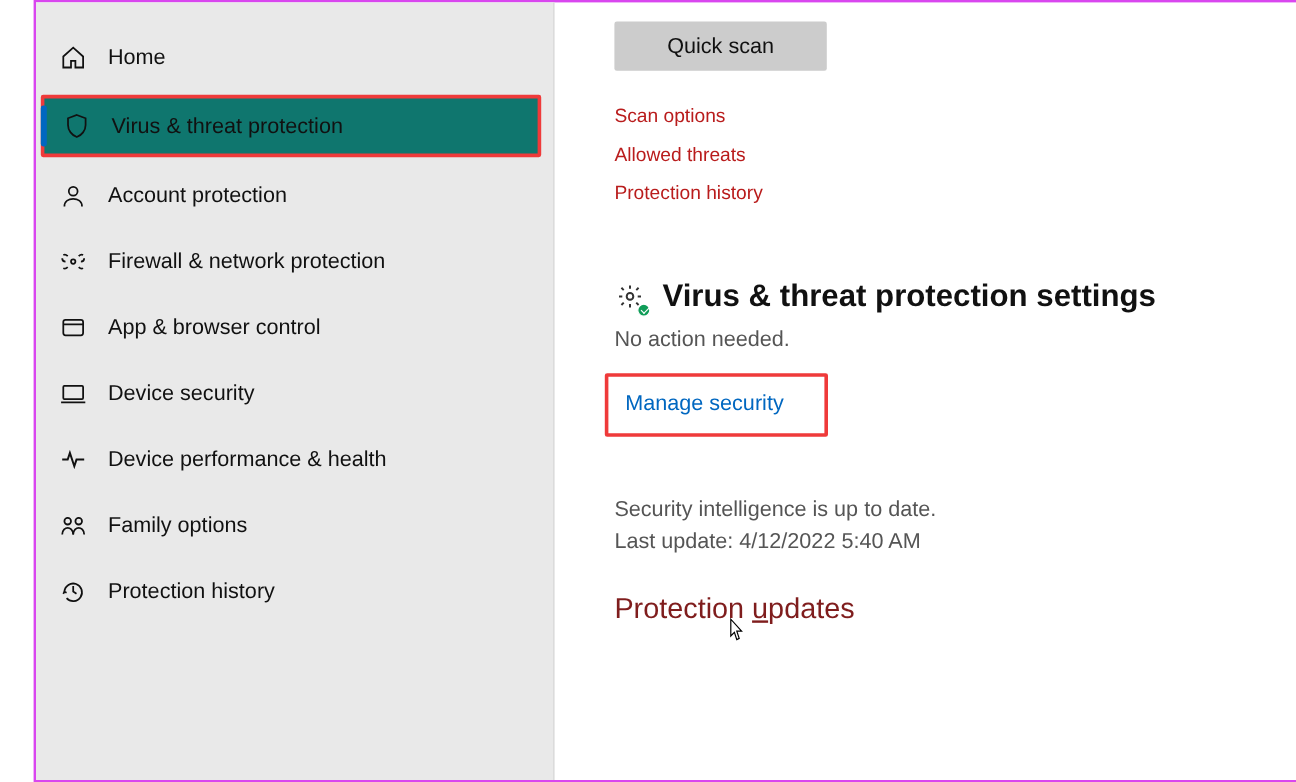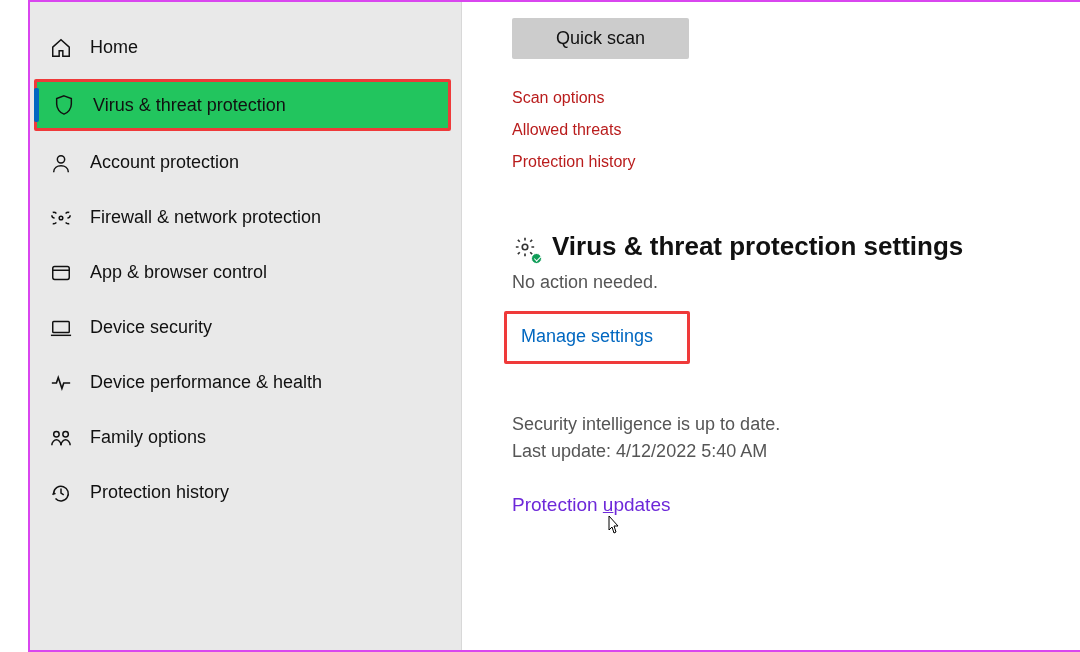--- a/index.html
+++ b/index.html
@@ -28,21 +28,21 @@
     display: flex;
     align-items: center;
     height: 55px;
     padding-left: 20px;
     cursor: pointer;
     font-size: 18px;
     color: #111;
     position: relative;
   }
   .sidebar-item.selected {
-    background: #22c55e;
+    background: #0f766e;
     border: 3px solid #ef3a3a;
     border-radius: 2px;
     margin: 4px 10px 4px 4px;
     padding-left: 16px;
     height: 52px;
   }
   .sidebar-item.selected::before {
     content: "";
     position: absolute;
     left: -3px; top: 6px; bottom: 6px;
@@ -115,22 +115,22 @@
     padding: 12px 34px 14px 14px;
     margin-top: 18px;
     margin-left: -8px;
   }
   .manage-link {
     color: #0067c0;
     font-size: 18px;
     cursor: pointer;
   }
   .muted-link {
-    color: #6d28d9;
-    font-size: 19px;
+    color: #7f1d1d;
+    font-size: 24px;
     margin-top: 32px;
     cursor: pointer;
     position: relative;
     display: inline-block;
   }
   .muted-link span.u { text-decoration: underline; }
   .cursor {
     position: absolute;
     left: 90px;
     top: 20px;
@@ -272,21 +272,21 @@
           <svg viewBox="0 0 24 24" width="22" height="22" fill="none" stroke="#333" stroke-width="1.8">
             <circle cx="12" cy="12" r="3"></circle>
             <path d="M12 2v3M12 19v3M4.2 4.2l2.1 2.1M17.7 17.7l2.1 2.1M2 12h3M19 12h3M4.2 19.8l2.1-2.1M17.7 6.3l2.1-2.1"></path>
           </svg>
           <span class="badge-check"></span>
         </span>
         <span class="section-title">Virus &amp; threat protection settings</span>
       </div>
       <div class="section-status">No action needed.</div>
       <div class="manage-wrap">
-        <span class="manage-link">Manage settings</span>
+        <span class="manage-link">Manage security</span>
       </div>
     </div>
 
     <div class="section" style="margin-top:50px">
       <div class="section-status">Security intelligence is up to date.</div>
       <div class="section-sub">Last update: 4/12/2022 5:40 AM</div>
 
       <div class="muted-link">
         <span>Protection </span><span class="u">u</span><span>pdates</span>
         <span class="cursor">

